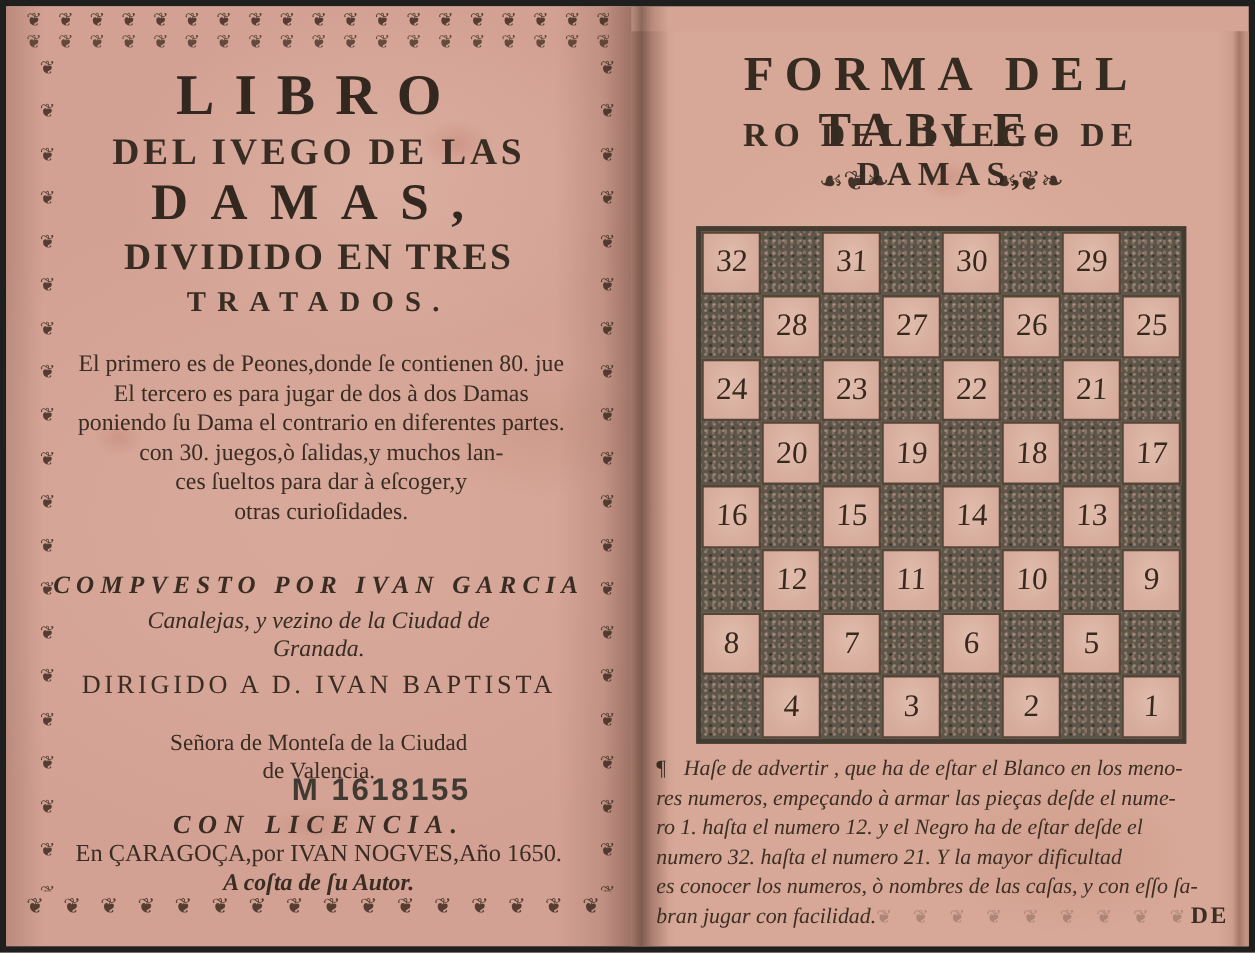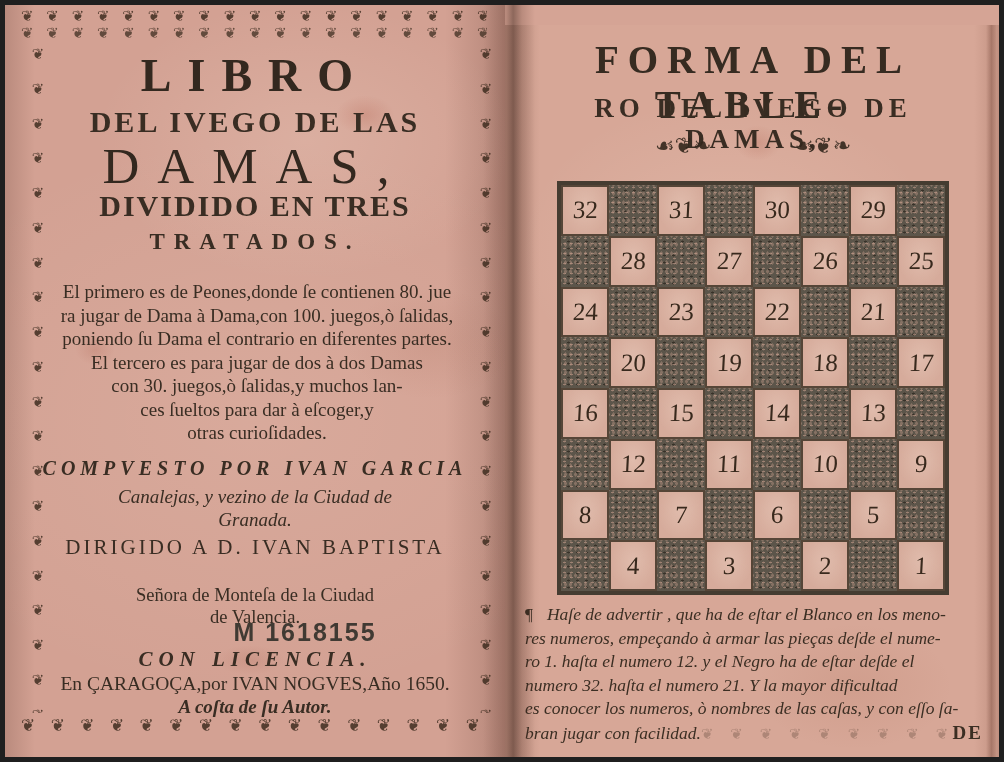--- a/index.html
+++ b/index.html
@@ -46,21 +46,21 @@
   .orn-top1{top:3px;}
   .orn-top2{top:20px;color:rgba(62,45,32,0.75);}
   .orn-bottom{top:712px;font-size:17px;letter-spacing:5px;}
   .orn-v{top:40px;height:668px;width:22px;writing-mode:vertical-rl;letter-spacing:6px;line-height:22px;}
   .orn-left{left:22px;}
   .orn-right{left:470px;}
   
   .t{position:absolute;left:30px;width:440px;text-align:center;}
   .title1{top:44px;font-size:46px;font-weight:bold;letter-spacing:16px;color:#33281f;}
   .title2{top:100px;font-size:30px;font-weight:bold;letter-spacing:3px;}
-  .title3{top:132px;font-size:51px;font-weight:normal;letter-spacing:18px;color:#33281f;}
+  .title3{top:132px;font-size:41px;font-weight:bold;letter-spacing:18px;color:#33281f;}
   .title4{top:184px;font-size:30px;font-weight:bold;letter-spacing:2px;}
   .title5{top:224px;font-size:23px;font-weight:bold;letter-spacing:9px;}
   .intro{top:275px;font-size:19px;line-height:23.5px;left:40px;width:424px;}
   .author1{top:452px;font-size:20px;font-style:italic;letter-spacing:5px;font-weight:bold;}
   .author2{top:481px;font-size:19px;font-style:italic;}
   .author3{top:504px;font-size:19px;font-style:italic;}
   .ded1{top:530px;font-size:21px;letter-spacing:3px;}
   .ded2{top:558px;font-size:18.5px;}
   .ded3{top:580px;font-size:18.5px;}
   .ded4{top:602px;font-size:18.5px;}
@@ -128,23 +128,22 @@
     <div class="orn orn-h orn-bottom">❦ ❦ ❦ ❦ ❦ ❦ ❦ ❦ ❦ ❦ ❦ ❦ ❦ ❦ ❦ ❦ ❦ ❦ ❦ ❦ ❦ ❦</div>
 
     <div class="t title1">LIBRO</div>
     <div class="t title2">DEL IVEGO DE LAS</div>
     <div class="t title3">DAMAS,</div>
     <div class="t title4">DIVIDIDO EN TRES</div>
     <div class="t title5">TRATADOS.</div>
 
     <div class="t intro">
       <div>El primero es de Peones,donde ſe contienen 80. jue</div>
-      <div>ra jugar de Dama à Dama,con 100. juegos,ò ſalidas,</div>
+      <div>El tercero es para jugar de dos à dos Damas</div>
       <div>poniendo ſu Dama el contrario en diferentes partes.</div>
-      <div>El tercero es para jugar de dos à dos Damas</div>
       <div>con 30. juegos,ò ſalidas,y muchos lan-</div>
       <div>ces ſueltos para dar à eſcoger,y</div>
       <div>otras curioſidades.</div>
     </div>
 
     <div class="t author1">COMPVESTO POR IVAN GARCIA</div>
     <div class="t author2">Canalejas, y vezino de la Ciudad de</div>
     <div class="t author3">Granada.</div>
 
     <div class="t ded1">DIRIGIDO A D. IVAN BAPTISTA</div>

